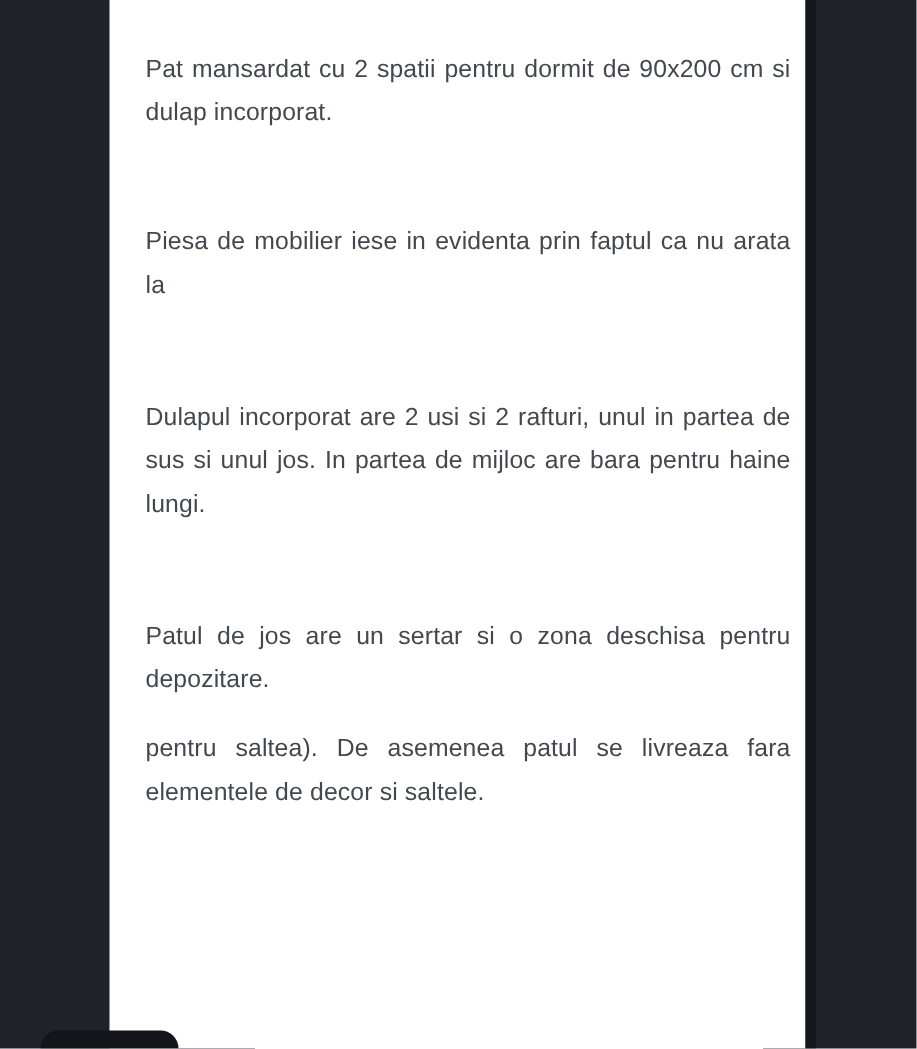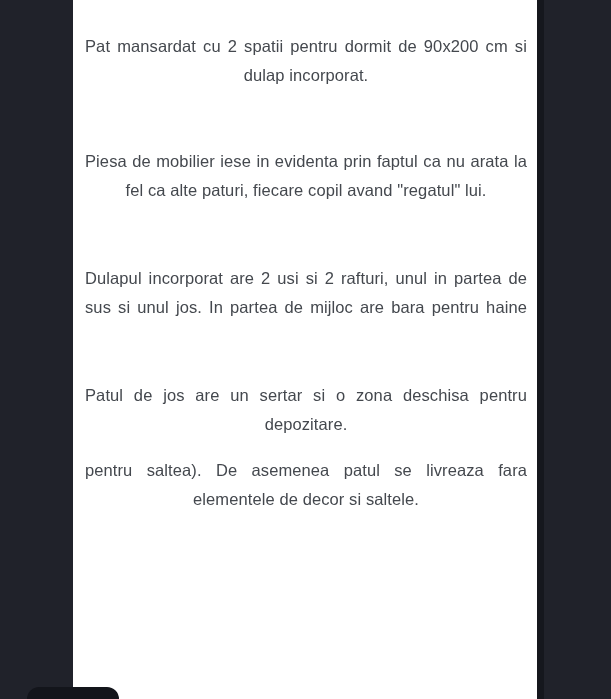--- a/index.html
+++ b/index.html
@@ -21,21 +21,21 @@
   }
   
   .card {
     position: absolute;
     left: 73px;
     top: 0;
     width: 464px;
     height: 699px;
     background: var(--card-bg, #ffffff);
     box-sizing: border-box;
-    padding: 32px 10px 0 12px;
+    padding: 32px 10px 0 24px;
   }
   
   .edge-shadow {
     position: absolute;
     left: 537px;
     top: 0;
     width: 7px;
     height: 699px;
     background: var(--edge-shadow, #15171d);
   }
@@ -60,46 +60,46 @@
     margin: 0 0 59px 0;
   }
   .para:nth-child(1) { margin-bottom: 57px; }
   .para:nth-child(2) { margin-bottom: 59px; }
   .para:nth-child(3) { margin-bottom: 59px; }
   .para:nth-child(4) { margin-bottom: 17px; }
   .para:nth-child(5) { margin-bottom: 57px; margin-top: 11px; }
   .para:nth-child(6) { margin-bottom: 0; }
   .line {
     white-space: nowrap;
-    text-align: center;
+    text-align: left;
   }
   
   .line.fill {
     white-space: normal;
     text-align: justify;
     text-align-last: justify;
   }
 </style>
 </head>
 <body>
 
 <div class="stage">
   <div class="card">
     <div class="paragraphs" id="paragraphs">
         <div class="para">
           <div class="line fill">Pat mansardat cu 2 spatii pentru dormit de 90x200 cm si</div>
           <div class="line">dulap incorporat.</div>
         </div>
         <div class="para">
           <div class="line fill">Piesa de mobilier iese in evidenta prin faptul ca nu arata la</div>
-          <div class="line">fel ca alte paturi, fiecare copil avand "regatul" lui.</div>
         </div>
         <div class="para">
           <div class="line fill">Dulapul incorporat are 2 usi si 2 rafturi, unul in partea de</div>
           <div class="line fill">sus si unul jos. In partea de mijloc are bara pentru haine</div>
+          <div class="line">lungi.</div>
         </div>
         <div class="para">
           <div class="line fill">Patul de jos are un sertar si o zona deschisa pentru</div>
           <div class="line">depozitare.</div>
         </div>
         <div class="para">
           <div class="line fill">pentru saltea). De asemenea patul se livreaza fara</div>
           <div class="line">elementele de decor si saltele.</div>
         </div>
       </div>

